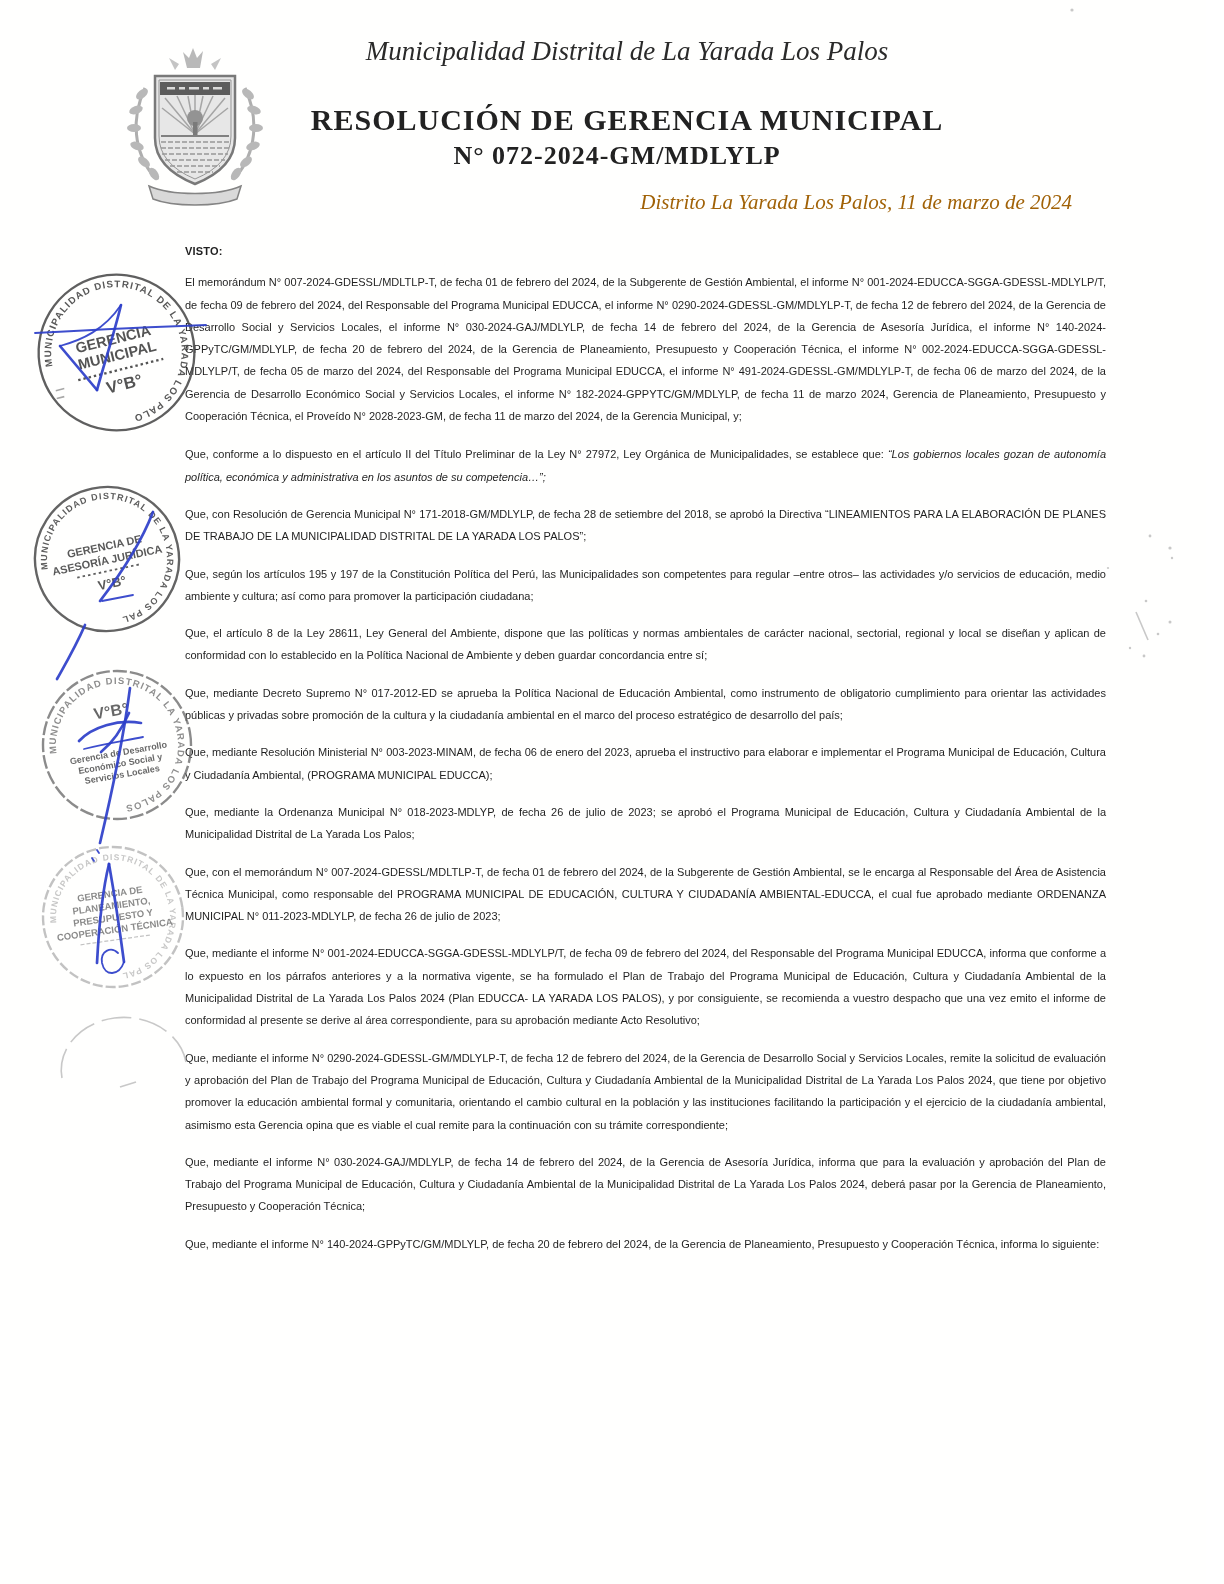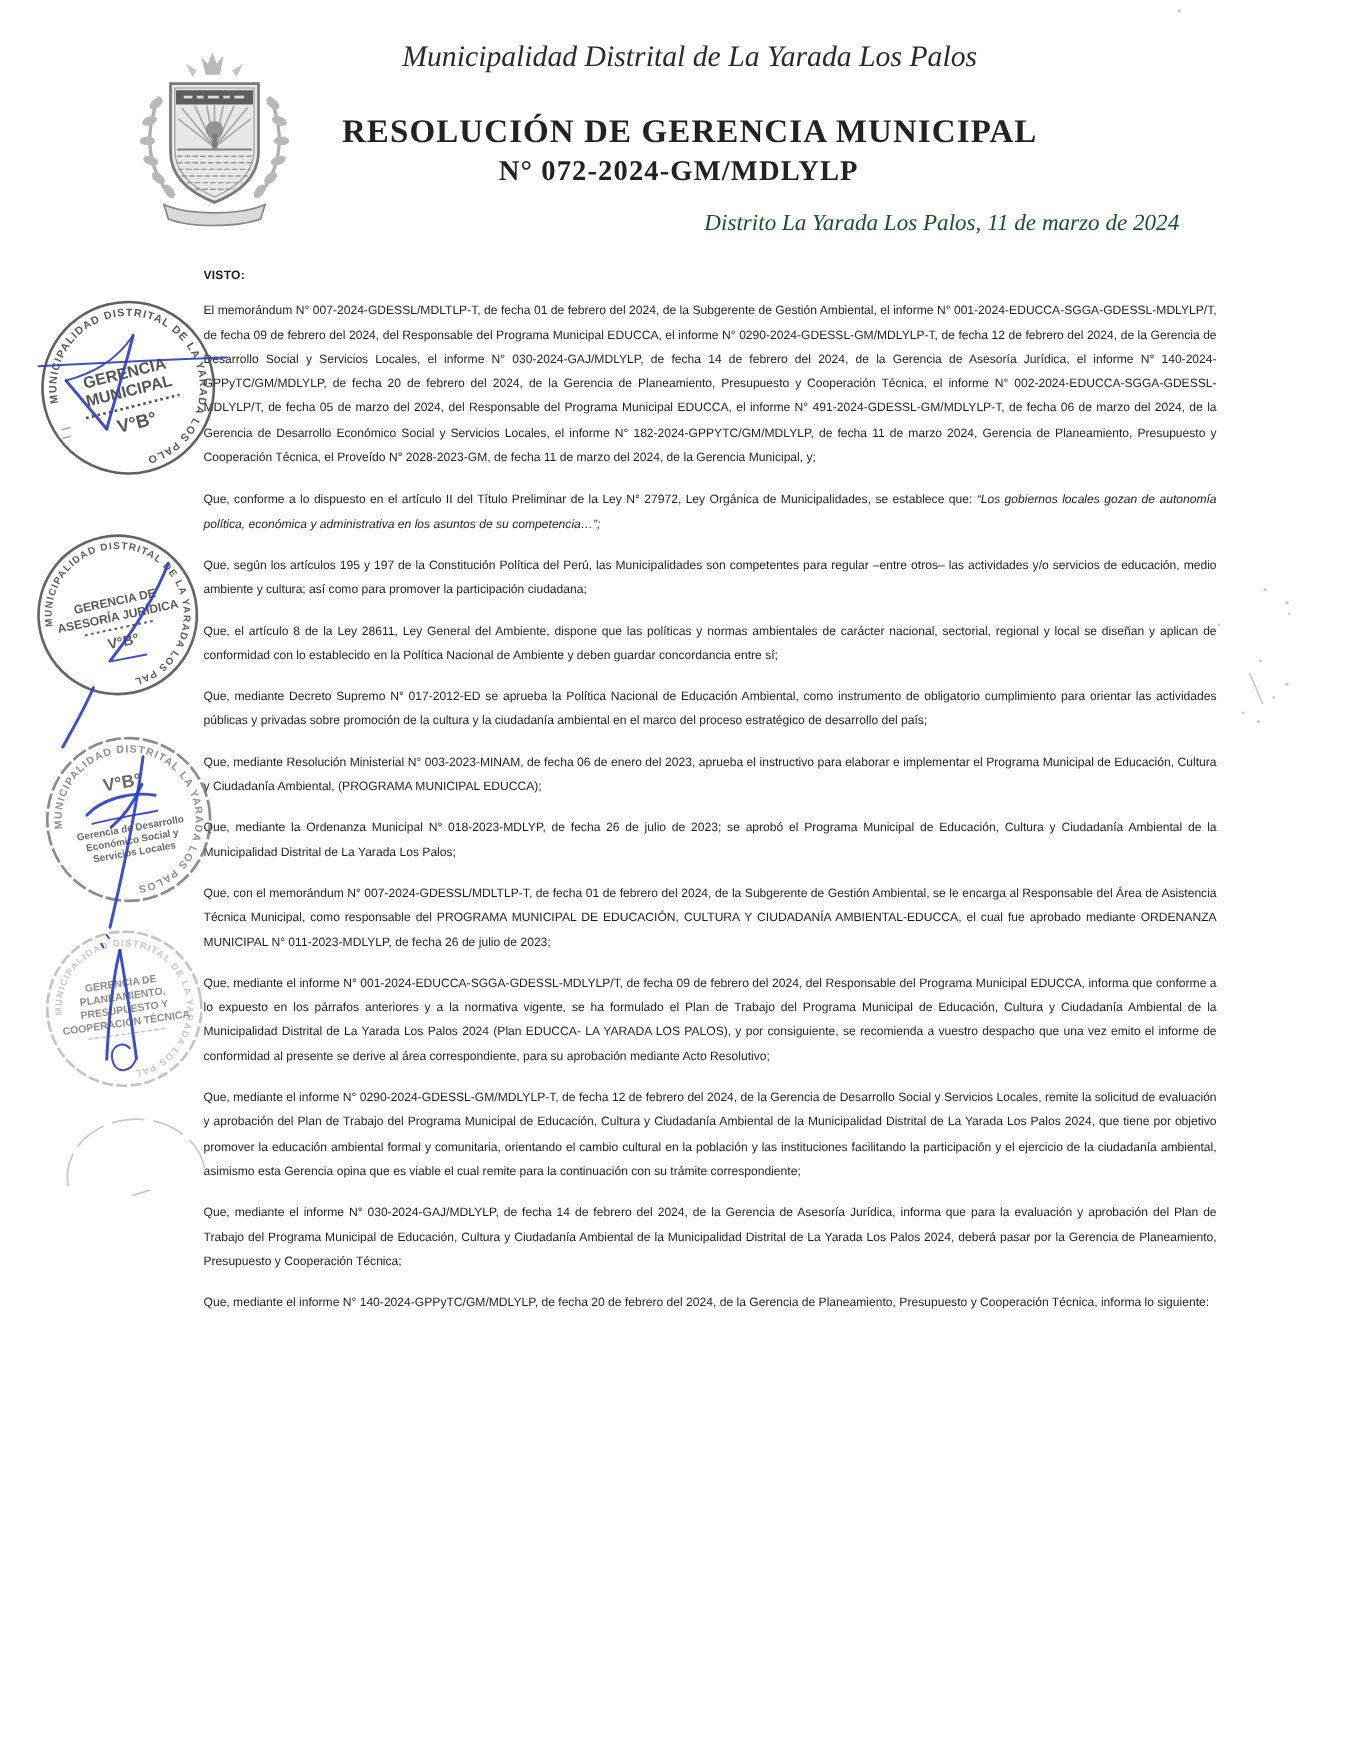--- a/index.html
+++ b/index.html
@@ -22,21 +22,21 @@
   .res-title{
     position:absolute;top:103px;left:0;width:100%;text-align:center;transform:translateX(24px);
     font-family:"Liberation Serif",serif;font-weight:bold;font-size:30px;letter-spacing:1px;color:#222;
   }
   .res-number{
     position:absolute;top:141px;left:0;width:100%;text-align:center;transform:translateX(14px);
     font-family:"Liberation Serif",serif;font-weight:bold;font-size:26px;letter-spacing:1px;color:#222;
   }
   .dateline{
     position:absolute;top:190px;right:134px;
-    font-family:"Liberation Serif",serif;font-style:italic;font-size:21px;color:#14532d;
+    font-family:"Liberation Serif",serif;font-style:italic;font-size:21px;color:#a16207;
   }
   
   .doc-body{
     position:absolute;left:185px;top:240px;width:921px;z-index:2;
     font-size:11px;line-height:22.3px;text-align:justify;
   }
   .section-label{font-weight:bold;letter-spacing:.2px;margin:0 0 9px 0;}
   .section-label.considerando{margin-top:31px;}
   .para{margin:0 0 15px 0;}
   .para.visto{margin-bottom:16px;}
@@ -132,20 +132,21 @@
   <div class="muni-line">Municipalidad Distrital de La Yarada Los Palos</div>
   <div class="res-title">RESOLUCIÓN DE GERENCIA MUNICIPAL</div>
   <div class="res-number">N° 072-2024-GM/MDLYLP</div>
   <div class="dateline">Distrito La Yarada Los Palos, 11 de marzo de 2024</div>
 
   <div class="doc-body">
     <div class="section-label">VISTO:</div>
     <p class="para visto">El memorándum N° 007-2024-GDESSL/MDLTLP-T, de fecha 01 de febrero del 2024, de la Subgerente de Gestión Ambiental, el informe N° 001-2024-EDUCCA-SGGA-GDESSL-MDLYLP/T, de fecha 09 de febrero del 2024, del Responsable del Programa Municipal EDUCCA, el informe N° 0290-2024-GDESSL-GM/MDLYLP-T, de fecha 12 de febrero del 2024, de la Gerencia de Desarrollo Social y Servicios Locales, el informe N° 030-2024-GAJ/MDLYLP, de fecha 14 de febrero del 2024, de la Gerencia de Asesoría Jurídica, el informe N° 140-2024-GPPyTC/GM/MDLYLP, de fecha 20 de febrero del 2024, de la Gerencia de Planeamiento, Presupuesto y Cooperación Técnica, el informe N° 002-2024-EDUCCA-SGGA-GDESSL-MDLYLP/T, de fecha 05 de marzo del 2024, del Responsable del Programa Municipal EDUCCA, el informe N° 491-2024-GDESSL-GM/MDLYLP-T, de fecha 06 de marzo del 2024, de la Gerencia de Desarrollo Económico Social y Servicios Locales, el informe N° 182-2024-GPPYTC/GM/MDLYLP, de fecha 11 de marzo 2024, Gerencia de Planeamiento, Presupuesto y Cooperación Técnica, el Proveído N° 2028-2023-GM, de fecha 11 de marzo del 2024, de la  Gerencia Municipal, y;</p>
     <div id="considerando">
         <p class="para"><span>Que, conforme a lo dispuesto en el artículo II del Título Preliminar de la Ley N° 27972, Ley Orgánica de Municipalidades, se establece que: </span><span class="it">“Los gobiernos locales gozan de autonomía política, económica y administrativa en los asuntos de su competencia…”;</span></p>
+        <p class="para"><span>Que, con Resolución de Gerencia Municipal N° 171-2018-GM/MDLYLP, de fecha 28 de setiembre del 2018, se aprobó la Directiva “LINEAMIENTOS PARA LA ELABORACIÓN DE PLANES DE TRABAJO DE LA MUNICIPALIDAD DISTRITAL DE LA YARADA LOS PALOS”;</span></p>
         <p class="para"><span>Que, según los artículos 195 y 197 de la Constitución Política del Perú, las Municipalidades son competentes para regular –entre otros– las actividades y/o servicios de educación, medio ambiente y cultura; así como para promover la participación ciudadana;</span></p>
         <p class="para"><span>Que, el artículo 8 de la Ley 28611, Ley General del Ambiente, dispone que las políticas y normas ambientales de carácter nacional, sectorial, regional y local se diseñan y aplican de conformidad con lo establecido en la Política Nacional de Ambiente y deben guardar concordancia entre sí;</span></p>
         <p class="para"><span>Que, mediante Decreto Supremo N° 017-2012-ED se aprueba la Política Nacional de Educación Ambiental, como instrumento de obligatorio cumplimiento para orientar las actividades públicas y privadas sobre promoción de la cultura y la ciudadanía ambiental en el marco del proceso estratégico de desarrollo del país;</span></p>
         <p class="para"><span>Que, mediante Resolución Ministerial N° 003-2023-MINAM, de fecha 06 de enero del 2023, aprueba el instructivo para elaborar e implementar el Programa Municipal de Educación, Cultura y Ciudadanía Ambiental, (PROGRAMA MUNICIPAL EDUCCA);</span></p>
         <p class="para"><span>Que, mediante la Ordenanza Municipal N° 018-2023-MDLYP, de fecha 26 de julio de 2023; se aprobó el Programa Municipal de Educación, Cultura y Ciudadanía Ambiental de la Municipalidad Distrital de La Yarada Los Palos;</span></p>
         <p class="para"><span>Que, con el memorándum N° 007-2024-GDESSL/MDLTLP-T, de fecha 01 de febrero del 2024, de la Subgerente de Gestión Ambiental, se le encarga al Responsable del Área de Asistencia Técnica Municipal, como responsable del PROGRAMA MUNICIPAL DE EDUCACIÓN, CULTURA Y CIUDADANÍA AMBIENTAL-EDUCCA, el cual fue aprobado mediante ORDENANZA MUNICIPAL N° 011-2023-MDLYLP, de fecha 26 de julio de 2023;</span></p>
         <p class="para"><span>Que, mediante el informe N° 001-2024-EDUCCA-SGGA-GDESSL-MDLYLP/T, de fecha 09 de febrero del 2024, del Responsable del Programa Municipal EDUCCA, informa que conforme a lo expuesto en los párrafos anteriores y a la normativa vigente, se ha formulado el Plan de Trabajo del  Programa Municipal de Educación, Cultura y Ciudadanía Ambiental de la Municipalidad Distrital de La Yarada Los Palos 2024 (Plan EDUCCA- LA YARADA LOS PALOS), y por consiguiente, se recomienda a vuestro despacho que una vez emito el informe de conformidad al presente se derive al área correspondiente, para su aprobación mediante Acto Resolutivo;</span></p>
         <p class="para"><span>Que, mediante el informe N° 0290-2024-GDESSL-GM/MDLYLP-T, de fecha 12 de febrero del 2024, de la Gerencia de Desarrollo Social y Servicios Locales, remite la solicitud de evaluación y aprobación del Plan de Trabajo del  Programa Municipal de Educación, Cultura y Ciudadanía Ambiental de la Municipalidad Distrital de La Yarada Los Palos 2024, que tiene por objetivo promover la educación ambiental formal y comunitaria, orientando el cambio cultural en la población y las instituciones facilitando la participación y el ejercicio de la ciudadanía ambiental, asimismo esta Gerencia opina que es viable el cual remite para la continuación con su trámite correspondiente;</span></p>
         <p class="para"><span>Que, mediante el informe N° 030-2024-GAJ/MDLYLP, de fecha 14 de febrero del 2024, de la Gerencia de Asesoría Jurídica, informa que para la evaluación y aprobación del Plan de Trabajo del Programa Municipal de Educación, Cultura y Ciudadanía Ambiental de la Municipalidad Distrital de La Yarada Los Palos 2024, deberá pasar por la Gerencia de Planeamiento, Presupuesto y Cooperación Técnica;</span></p>
         <p class="para"><span>Que, mediante el informe N° 140-2024-GPPyTC/GM/MDLYLP, de fecha 20 de febrero del 2024, de la Gerencia de Planeamiento, Presupuesto y Cooperación Técnica, informa lo siguiente:</span></p>

